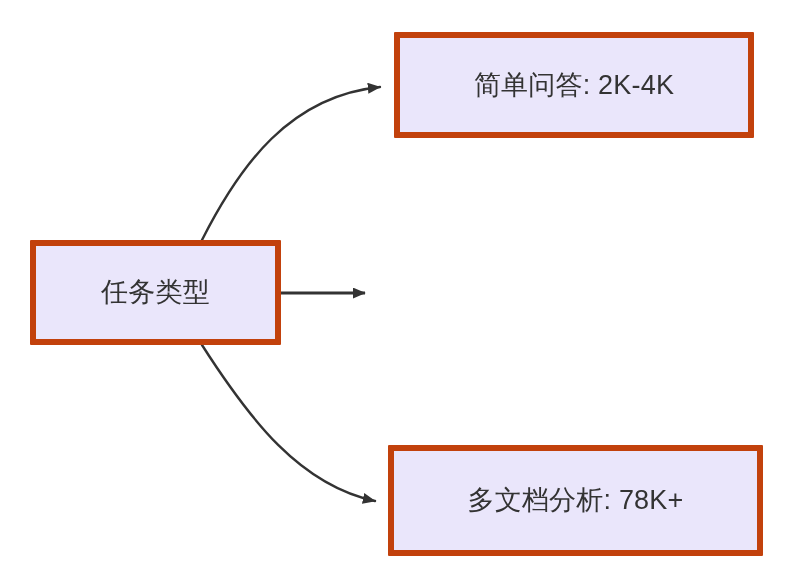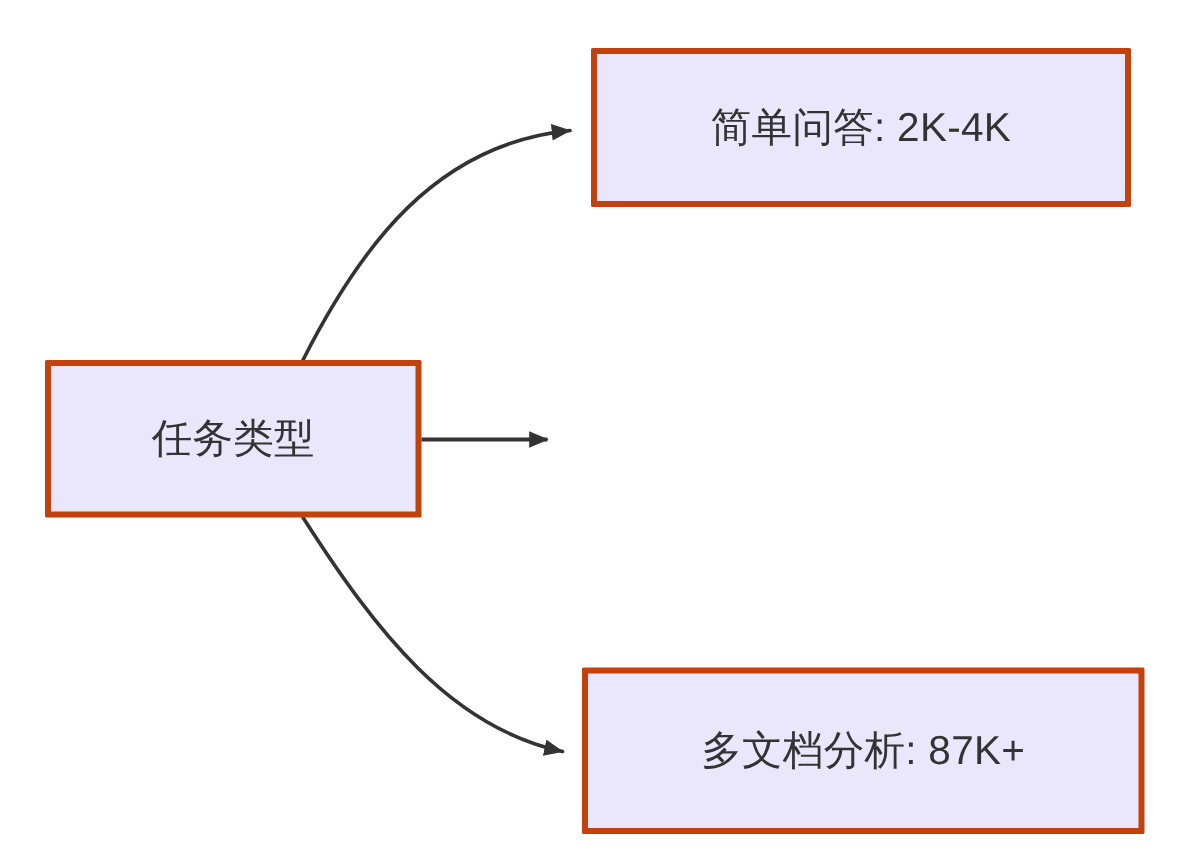--- a/index.html
+++ b/index.html
@@ -22,21 +22,21 @@
     left: 0;
     top: 0;
     width: 787px;
     height: 572px;
     pointer-events: none;
   }
   .node {
     position: absolute;
     box-sizing: border-box;
     background: #eae6fb;
-    border: 4px solid #c2410c;
+    border: 6px solid #c2410c;
     border-radius: 1px;
     display: flex;
     align-items: center;
     justify-content: center;
     color: #333333;
     letter-spacing: 0.2px;
     white-space: nowrap;
   }
   .node-label {
     font-size: 27px;
@@ -96,16 +96,16 @@
   <div id="node-source" class="node">
     <span class="node-label">任务类型</span>
   </div>
 
   <div id="node-simple-qa" class="node">
     <span class="node-label">简单问答: 2K-4K</span>
   </div>
 
 
   <div id="node-multidoc" class="node">
-    <span class="node-label">多文档分析: 87K+</span>
+    <span class="node-label">多文档分析: 78K+</span>
   </div>
 
 </div>
 
 </body></html>

